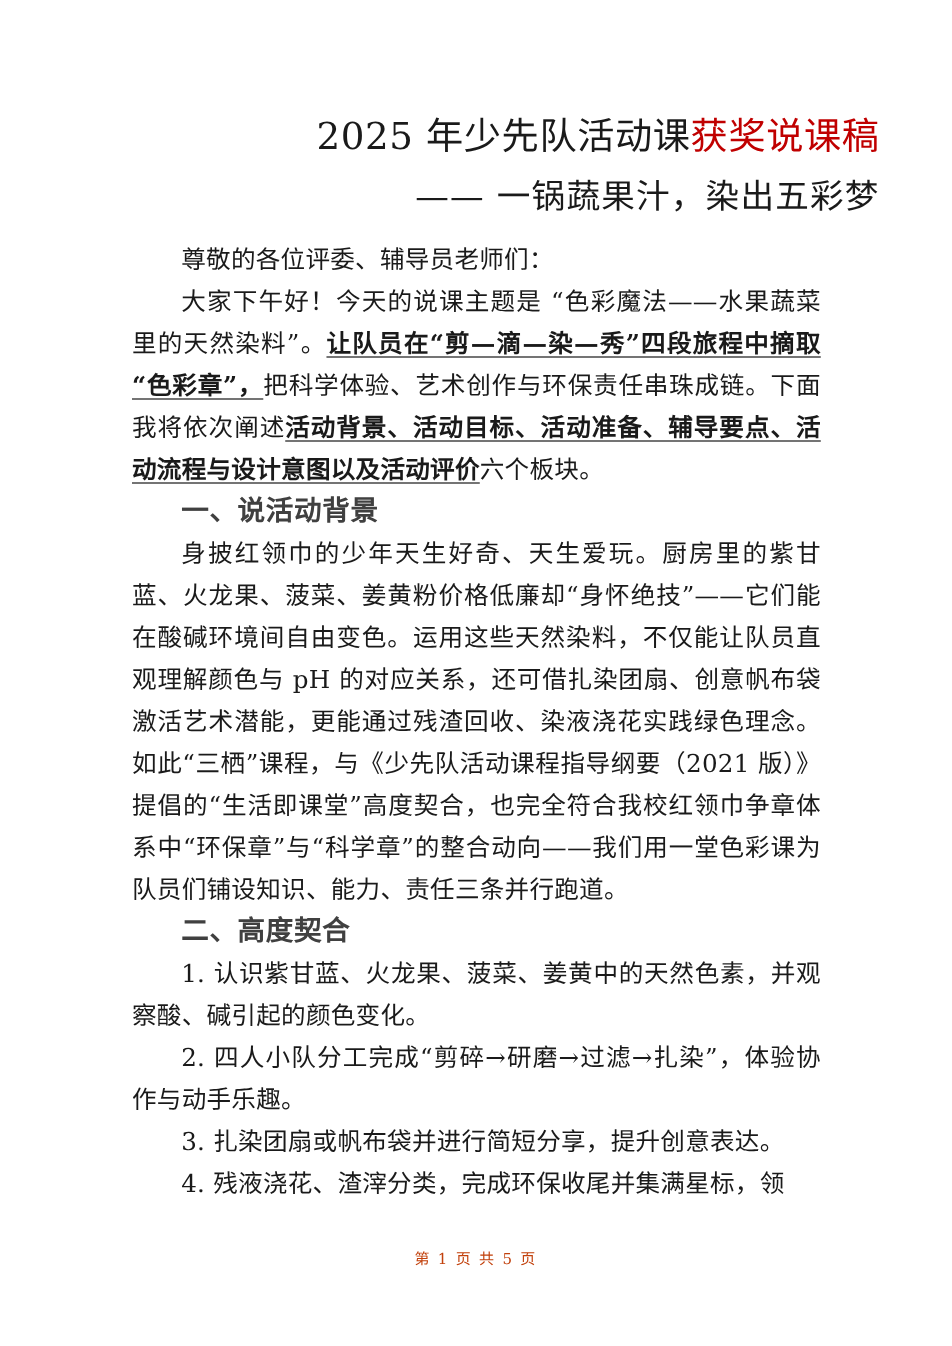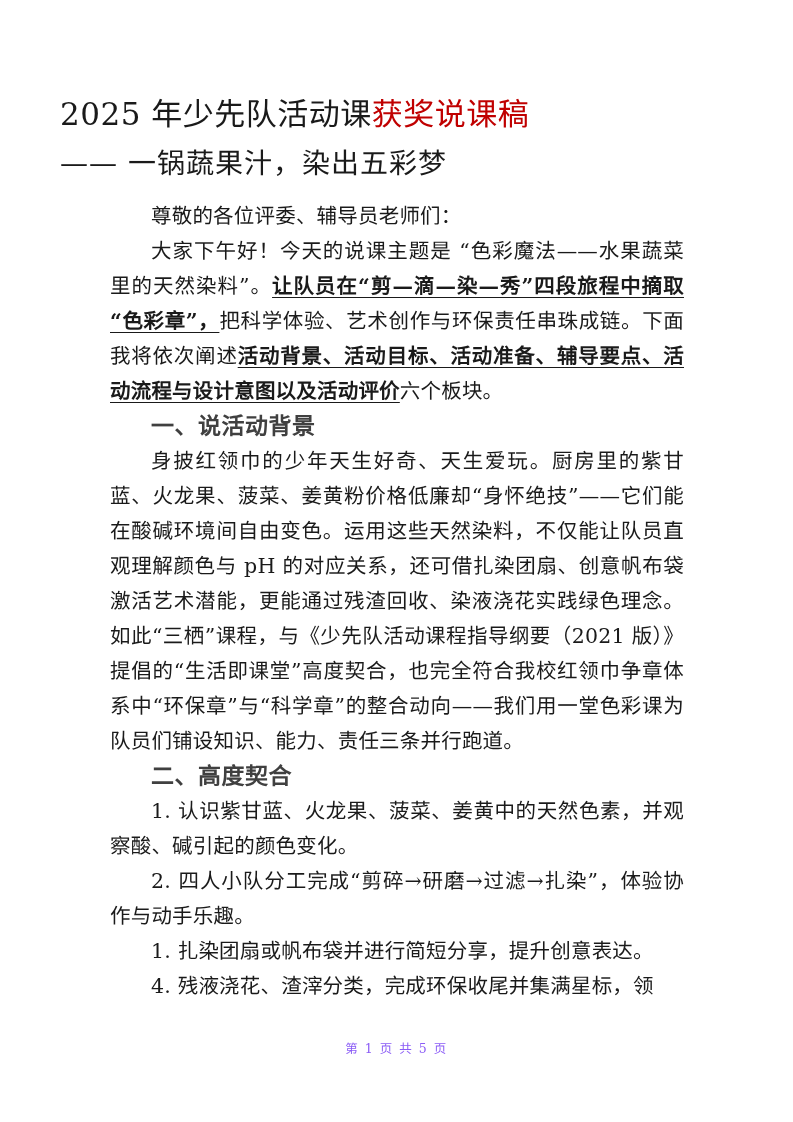--- a/index.html
+++ b/index.html
@@ -20,21 +20,21 @@
     font-family: "DejaVu Serif", "Liberation Serif", serif;
     color: #1a1a1a;
   }
 
   
   .title-wrap {
     position: absolute;
     top: 92px;
     left: 60px;
     width: 673px;
-    text-align: left;
+    text-align: right;
   }
 
   .doc-title {
     font-family: "DejaVu Serif", "Liberation Serif", serif;
     font-size: 31px;
     line-height: 44px;
     letter-spacing: 0.5px;
     white-space: nowrap;
   }
   .doc-title .t-black { color: #1a1a1a; }
@@ -91,21 +91,21 @@
   
   .footer {
     position: absolute;
     left: 0;
     top: 1038px;
     width: 793px;
     text-align: center;
     font-family: "DejaVu Serif", "Liberation Serif", serif;
     font-size: 12.5px;
     letter-spacing: 1.5px;
-    color: #8b5cf6;
+    color: #c2410c;
   }
 </style>
 </head>
 <body>
 
 <div class="page">
 
   <div class="title-wrap">
     <div class="doc-title"><span class="t-black">2025 年少先队活动课</span><span class="t-red">获奖说课稿</span></div>
     <div class="doc-subtitle">—— 一锅蔬果汁，染出五彩梦</div>
@@ -118,21 +118,21 @@
     <p class="para"><span>大家下午好！今天的说课主题是 “色彩魔法——水果蔬菜里的天然染料”。</span><span class="bu">让队员在“剪—滴—染—秀”四段旅程中摘取 “色彩章”，</span><span>把科学体验、艺术创作与环保责任串珠成链。下面我将依次阐述</span><span class="bu">活动背景、活动目标、活动准备、辅导要点、活动流程与设计意图以及活动评价</span><span>六个板块。</span></p>
 
     <h2 class="section">一、说活动背景</h2>
 
     <p class="para">身披红领巾的少年天生好奇、天生爱玩。厨房里的紫甘蓝、火龙果、菠菜、姜黄粉价格低廉却“身怀绝技”——它们能在酸碱环境间自由变色。运用这些天然染料，不仅能让队员直观理解颜色与 pH 的对应关系，还可借扎染团扇、创意帆布袋激活艺术潜能，更能通过残渣回收、染液浇花实践绿色理念。如此“三栖”课程，与《少先队活动课程指导纲要（2021 版）》提倡的“生活即课堂”高度契合，也完全符合我校红领巾争章体系中“环保章”与“科学章”的整合动向——我们用一堂色彩课为队员们铺设知识、能力、责任三条并行跑道。</p>
 
     <h2 class="section">二、高度契合</h2>
 
     <p class="para">1. 认识紫甘蓝、火龙果、菠菜、姜黄中的天然色素，并观察酸、碱引起的颜色变化。</p>
     <p class="para">2. 四人小队分工完成“剪碎→研磨→过滤→扎染”，体验协作与动手乐趣。</p>
-    <p class="para">1. 扎染团扇或帆布袋并进行简短分享，提升创意表达。</p>
+    <p class="para">3. 扎染团扇或帆布袋并进行简短分享，提升创意表达。</p>
     <p class="para">4. 残液浇花、渣滓分类，完成环保收尾并集满星标，领</p>
 
   </div>
 
   <div class="footer">
     <span>第 1 页 共 5 页</span>
   </div>
 
 </div>
 

